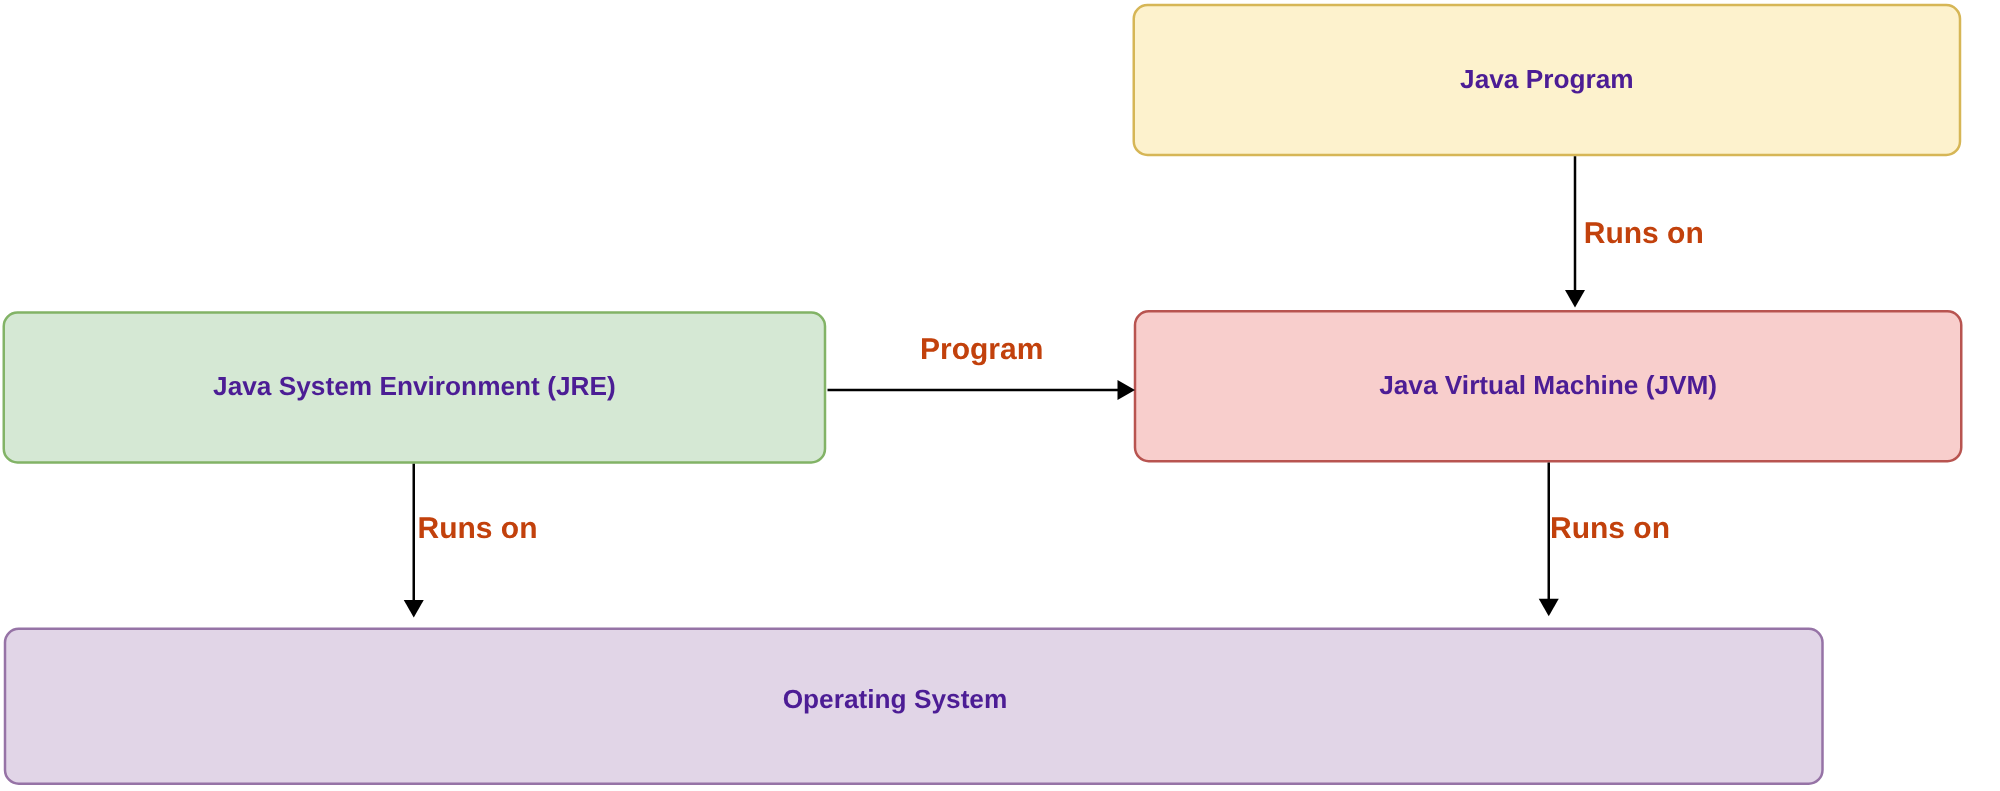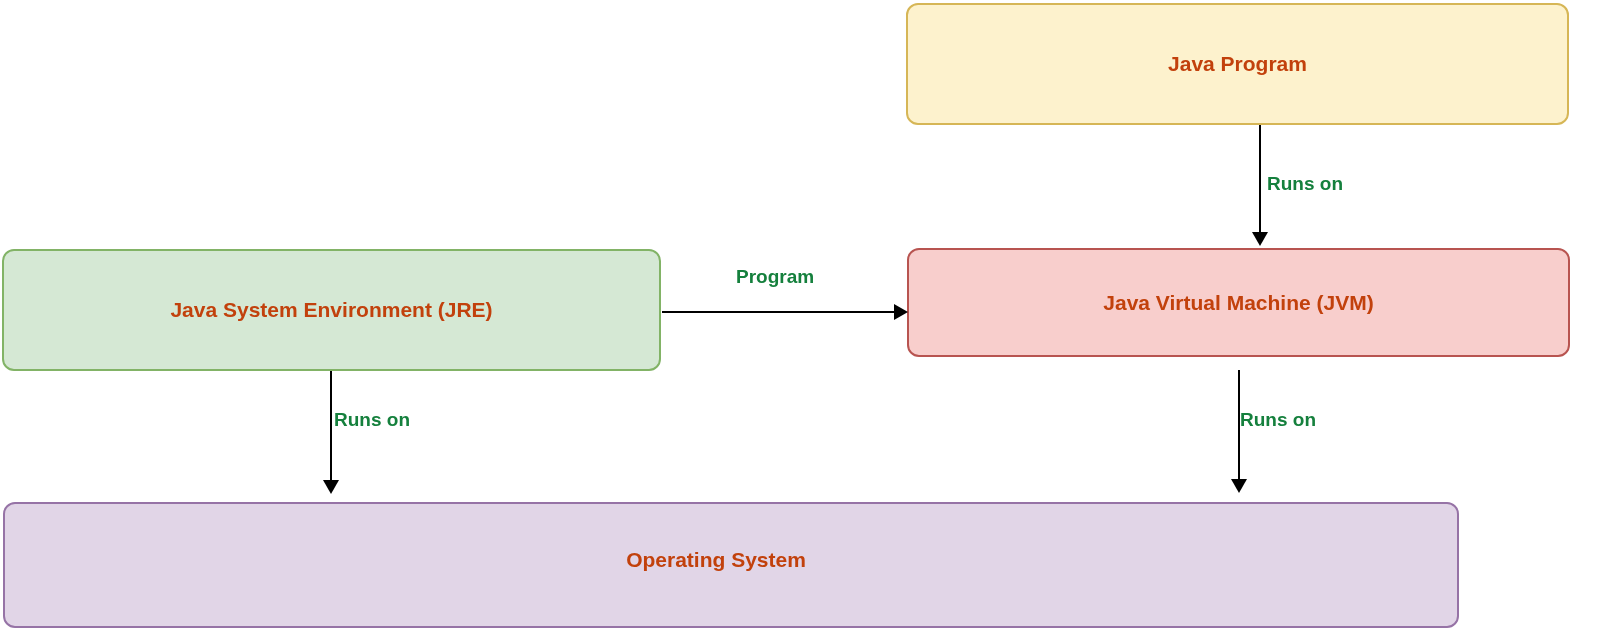--- a/index.html
+++ b/index.html
@@ -24,21 +24,21 @@
     border-width: 2px;
     border-style: solid;
     display: flex;
     align-items: center;
     justify-content: center;
   }
   .node-label {
     font-family: "Liberation Sans", sans-serif;
     font-size: 21px;
     font-weight: bold;
-    color: #c2410c;
+    color: #4c1d95;
     text-align: center;
     line-height: 1.2;
     white-space: nowrap;
   }
   .node-java-program {
     left: 906px;
     top: 3px;
     width: 663px;
     height: 122px;
     background: #FDF2CD;
@@ -49,21 +49,21 @@
     top: 249px;
     width: 659px;
     height: 122px;
     background: #D5E8D4;
     border-color: #82B366;
   }
   .node-jvm {
     left: 907px;
     top: 248px;
     width: 663px;
-    height: 109px;
+    height: 122px;
     background: #F8CECC;
     border-color: #B85450;
   }
   .node-os {
     left: 3px;
     top: 502px;
     width: 1456px;
     height: 126px;
     background: #E1D5E7;
     border-color: #9673A6;
@@ -100,23 +100,23 @@
     position: absolute;
     width: 0;
     height: 0;
     border-top: 8px solid transparent;
     border-bottom: 8px solid transparent;
     border-left: 14px solid #000000;
   }
   .edge-label {
     position: absolute;
     font-family: "Liberation Sans", sans-serif;
-    font-size: 19px;
+    font-size: 24px;
     font-weight: bold;
-    color: #15803d;
+    color: #c2410c;
     white-space: nowrap;
     background: transparent;
   }
 
   
   .edge-jp-jvm-line  { left: 1259px; top: 125px; height: 108px; }
   .edge-jp-jvm-arrow { left: 1252px; top: 232px; }
   .edge-jp-jvm-label { left: 1267px; top: 173px; }
 
   

